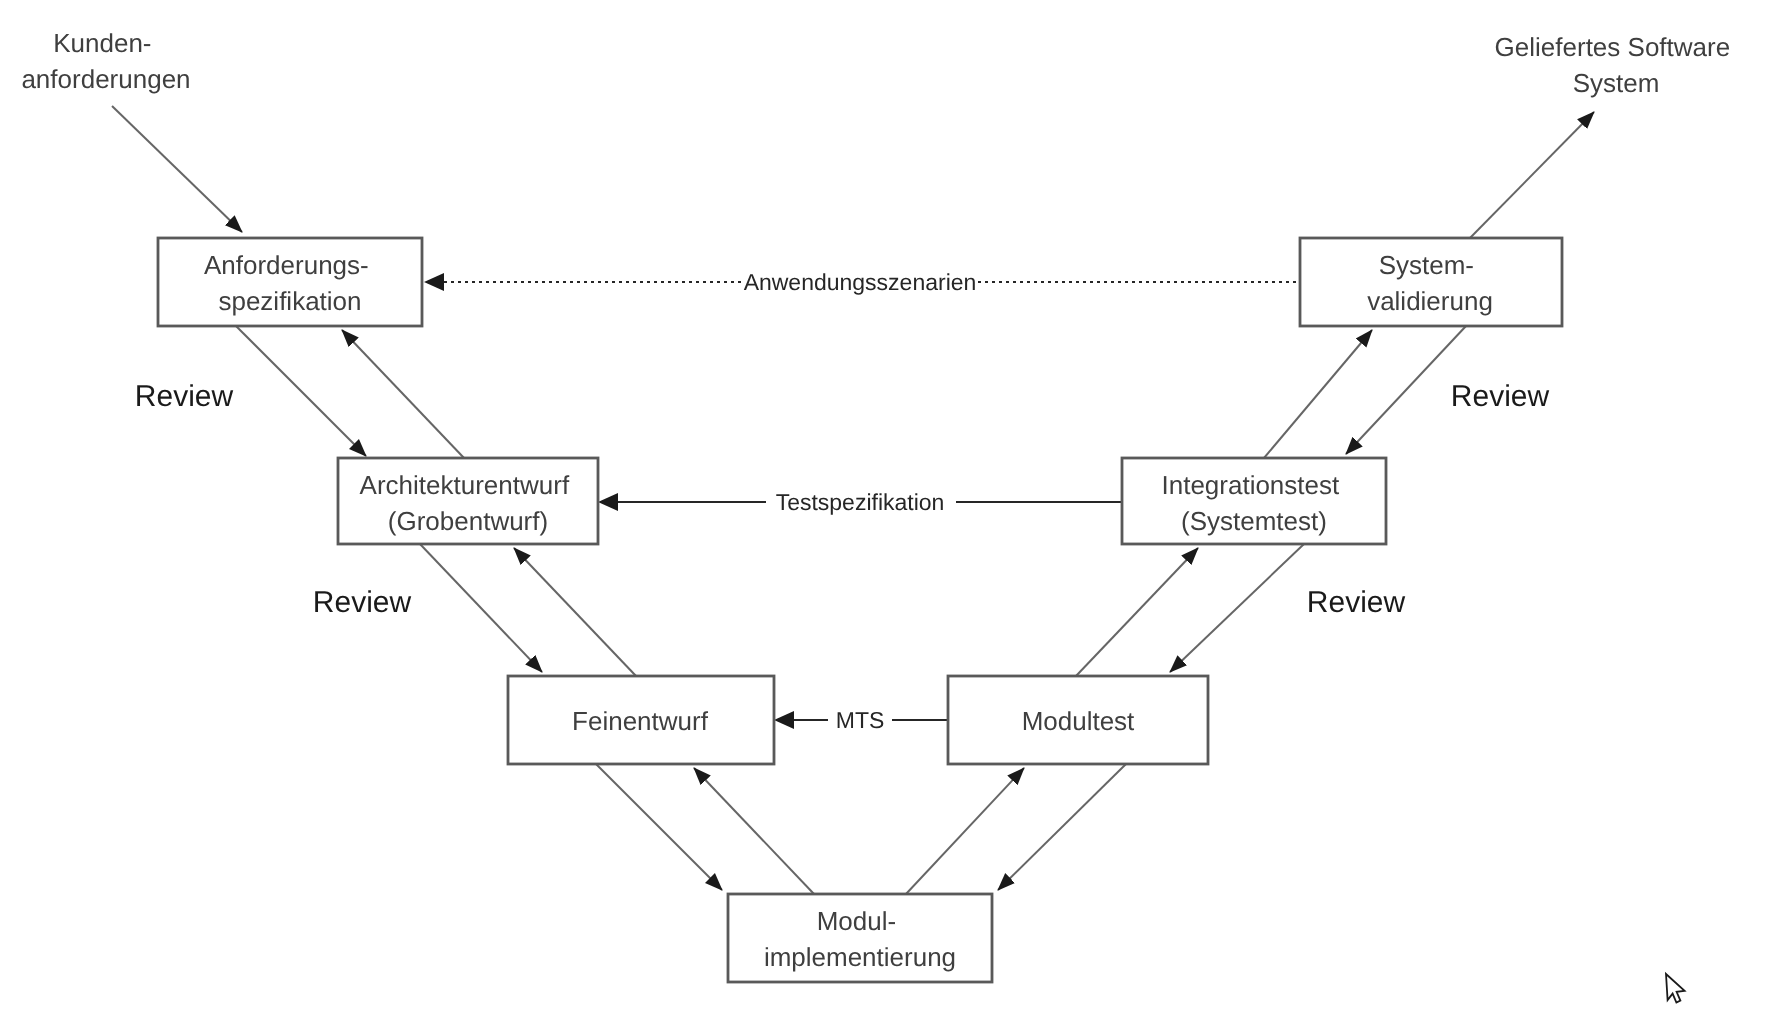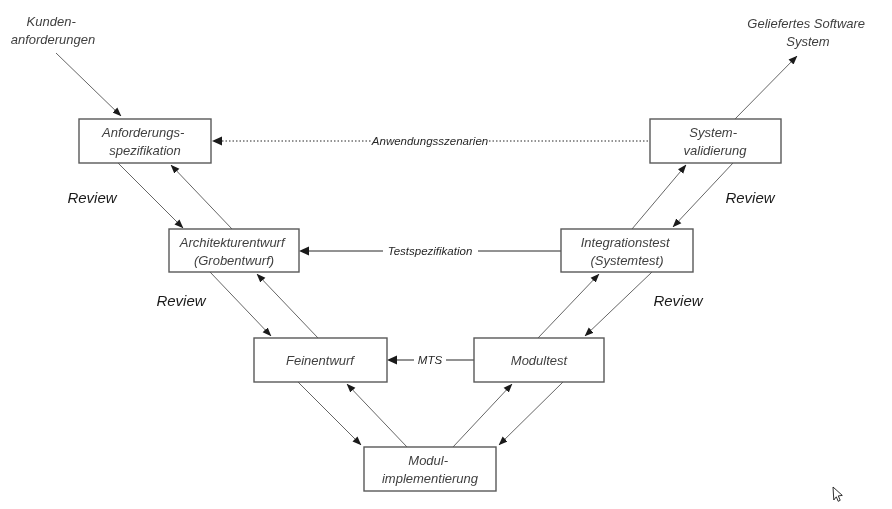--- a/index.html
+++ b/index.html
@@ -6,21 +6,20 @@
     margin: 0;
     padding: 0;
     background: #ffffff;
   }
   #stage {
     position: relative;
     width: 892px;
     height: 509px;
     background: #ffffff;
     font-family: "Liberation Sans", sans-serif;
-    font-style: italic;
   }
   svg { display: block; }
   .box-rect {
     fill: #ffffff;
     stroke: #595959;
     stroke-width: 1.4;
   }
   .box-label {
     font-family: "Liberation Sans", sans-serif;
     font-size: 13px;

